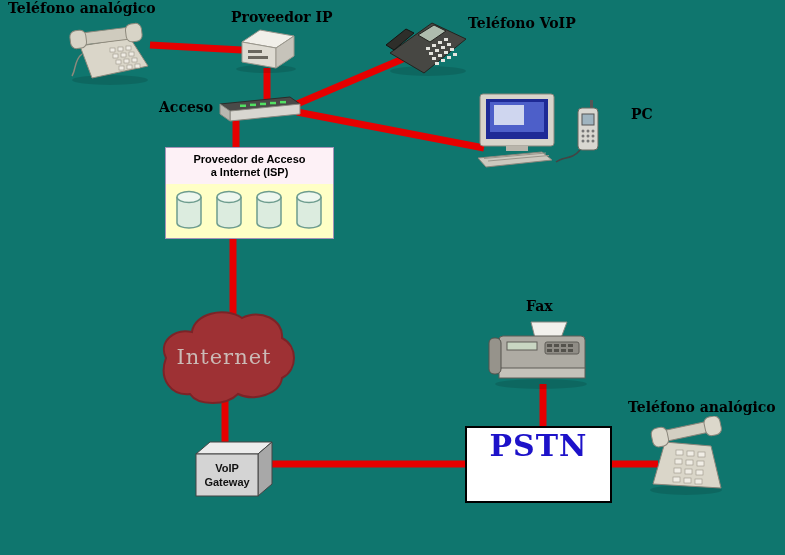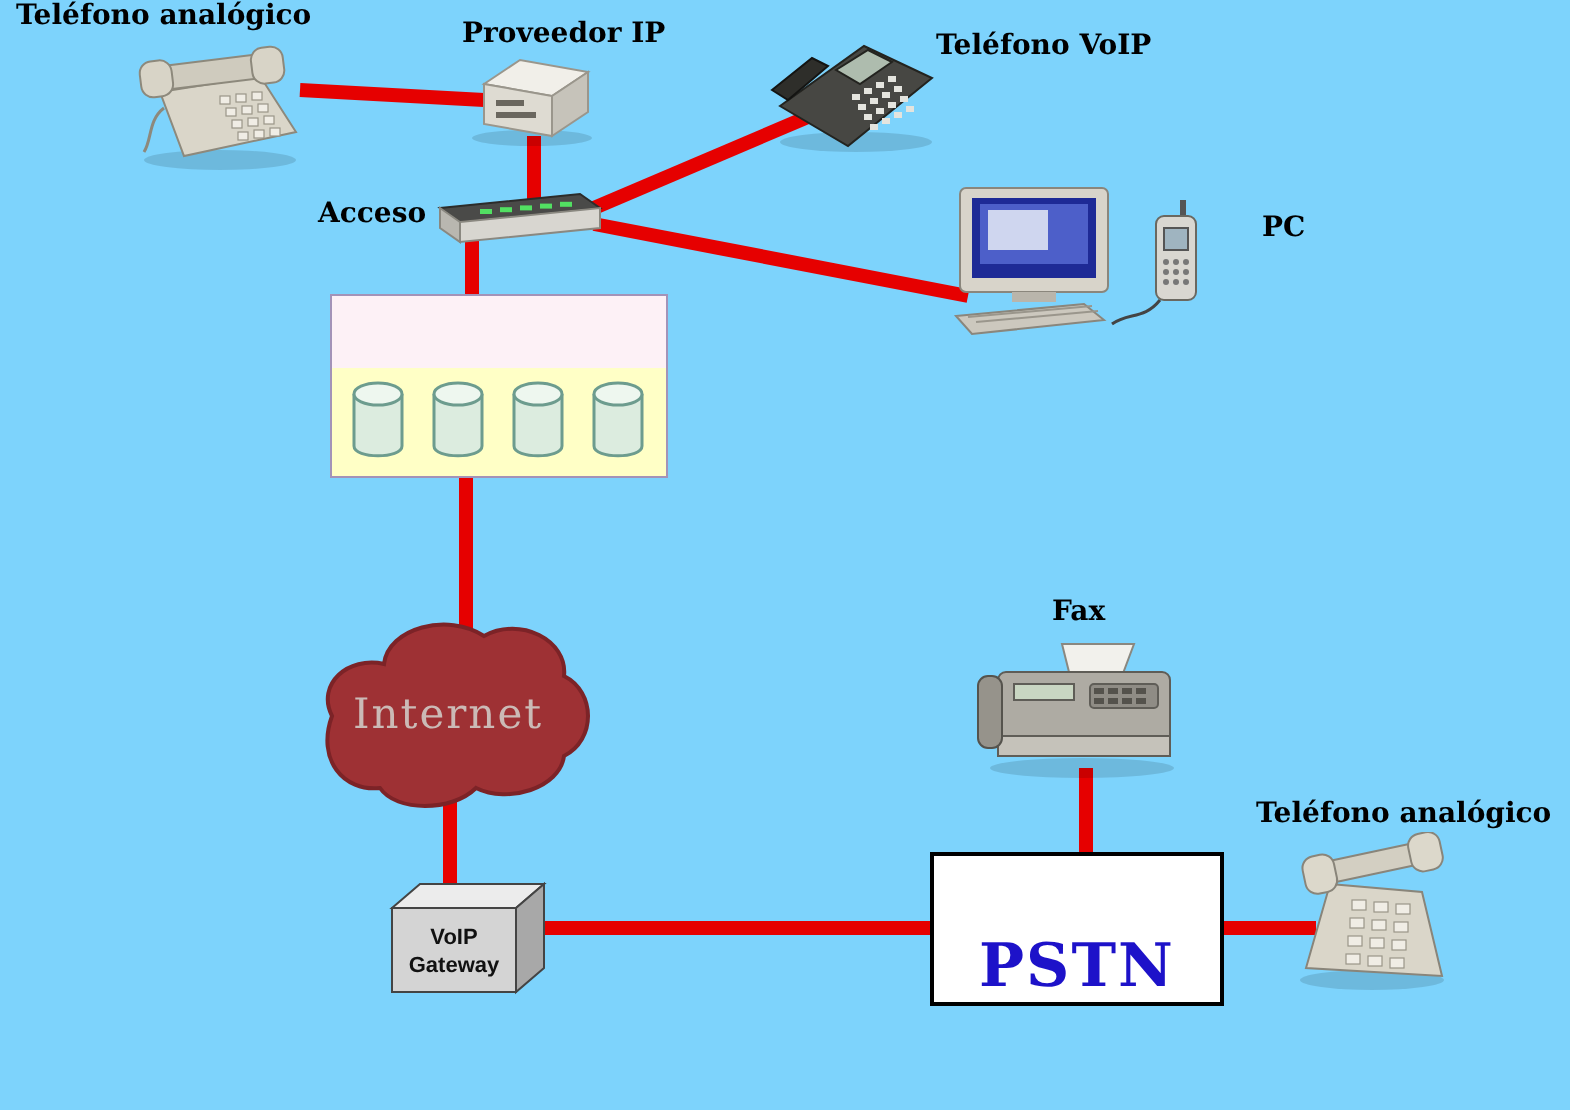--- a/index.html
+++ b/index.html
@@ -1,25 +1,25 @@
 <!DOCTYPE html>
 <html><head>
 <meta charset="utf-8">
 <style>
   html,body{margin:0;padding:0;background:#ffffff;}
-  .canvas{position:relative;width:785px;height:555px;background:#7dd3fc;font-family:"DejaVu Serif",serif;overflow:hidden;}
+  .canvas{position:relative;width:785px;height:555px;background:#0f766e;font-family:"DejaVu Serif",serif;overflow:hidden;}
   .label{position:absolute;font-weight:bold;font-size:14px;color:#000;white-space:nowrap;font-family:"DejaVu Serif",serif;}
   .dev{position:absolute;}
   svg.wires{position:absolute;left:0;top:0;width:785px;height:555px;}
   .wire{stroke:#e60000;stroke-width:7;stroke-linecap:butt;}
   .ispbox{position:absolute;left:165px;top:147px;width:167px;height:90px;border:1px solid #a393b8;
           background:linear-gradient(to bottom,#fdf1f6 0,#fdf1f6 36px,#ffffc6 36px,#ffffc6 100%);}
   .isp-text{margin-top:5px;text-align:center;font-family:"Liberation Sans",sans-serif;font-weight:bold;font-size:11px;line-height:13px;color:#000;}
   .cyl-row{position:absolute;left:10px;top:42px;display:flex;gap:14px;}
-  .pstn{position:absolute;left:465px;top:426px;width:143px;height:73px;background:#fff;border:2px solid #000;display:flex;align-items:flex-end;justify-content:center;}
+  .pstn{position:absolute;left:465px;top:426px;width:143px;height:73px;background:#fff;border:2px solid #000;display:flex;align-items:flex-start;justify-content:center;}
   .pstn-text{font-family:"DejaVu Serif",serif;font-weight:bold;font-size:30px;color:#1d12c9;letter-spacing:1px;}
   .gw-text{font-family:"Liberation Sans",sans-serif;font-weight:bold;}
 </style>
 </head>
 <body>
 
 <div class="canvas">
 
   <svg class="wires">
     <line class="wire" x1="150" y1="45" x2="242" y2="50"></line>
@@ -136,20 +136,24 @@
           <circle cx="117" cy="48" r="1.5"></circle>
         <circle cx="107" cy="53" r="1.5"></circle>
           <circle cx="112" cy="53" r="1.5"></circle>
           <circle cx="117" cy="53" r="1.5"></circle>
       </g>
       <path d="M104 62 C96 72 88 68 80 74" fill="none" stroke="#444" stroke-width="1.5"></path>
     </g>
   </svg>
 
   <div class="ispbox">
+    <div class="isp-text">
+      <div>Proveedor de Acceso</div>
+      <div>a Internet (ISP)</div>
+    </div>
     <div class="cyl-row">
       <svg width="26" height="42" viewBox="0 0 26 42">
         <path d="M1,7 L1,33 C1,39.5 25,39.5 25,33 L25,7" fill="#dcecdf" stroke="#6d9c8e" stroke-width="1.5"></path>
         <ellipse cx="13" cy="7" rx="12" ry="5.5" fill="#eef7ef" stroke="#6d9c8e" stroke-width="1.5"></ellipse>
       </svg>
       <svg width="26" height="42" viewBox="0 0 26 42">
         <path d="M1,7 L1,33 C1,39.5 25,39.5 25,33 L25,7" fill="#dcecdf" stroke="#6d9c8e" stroke-width="1.5"></path>
         <ellipse cx="13" cy="7" rx="12" ry="5.5" fill="#eef7ef" stroke="#6d9c8e" stroke-width="1.5"></ellipse>
       </svg>
       <svg width="26" height="42" viewBox="0 0 26 42">

